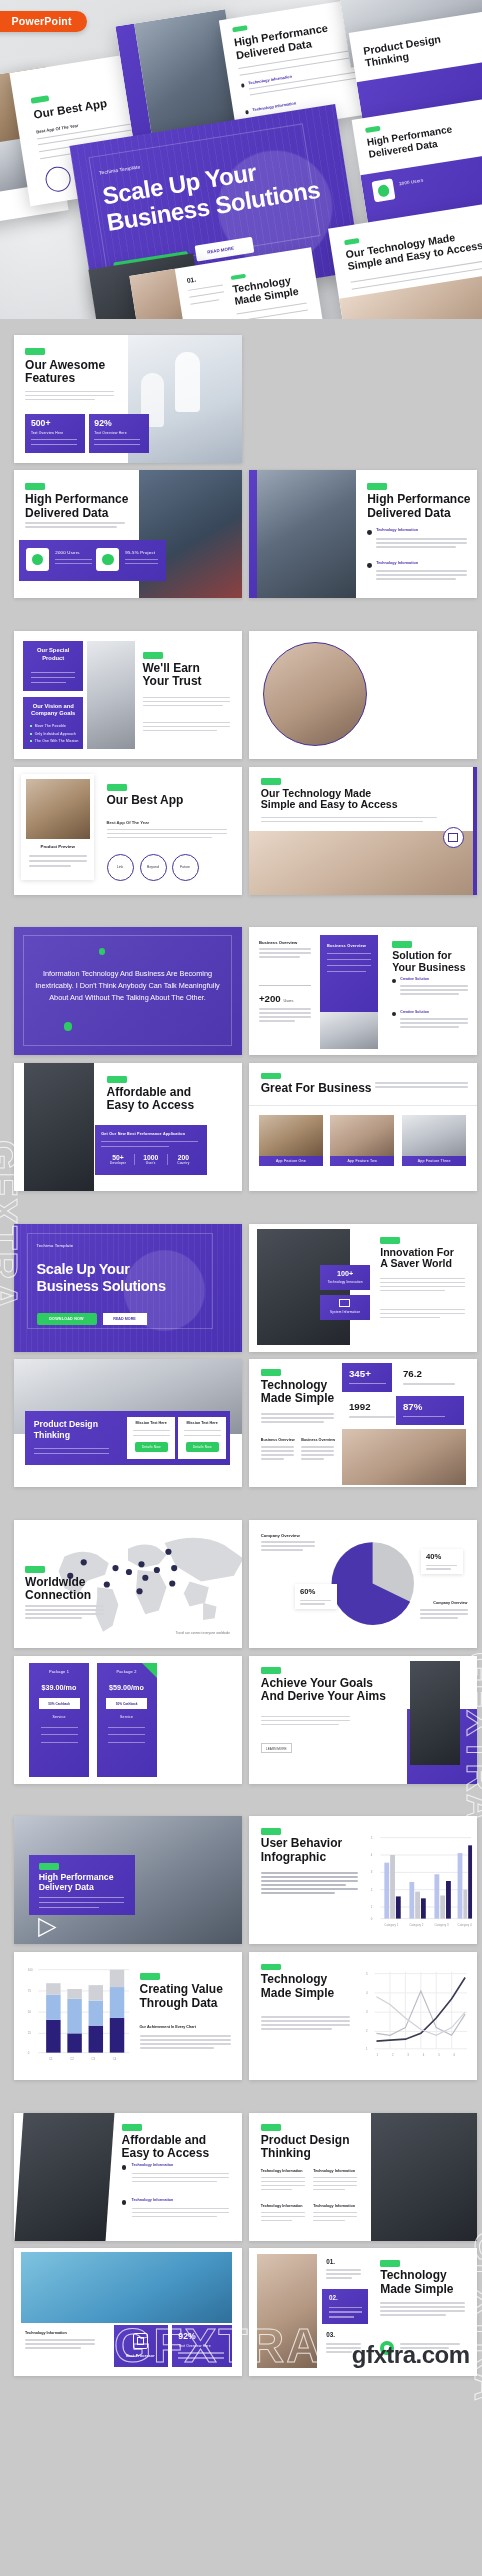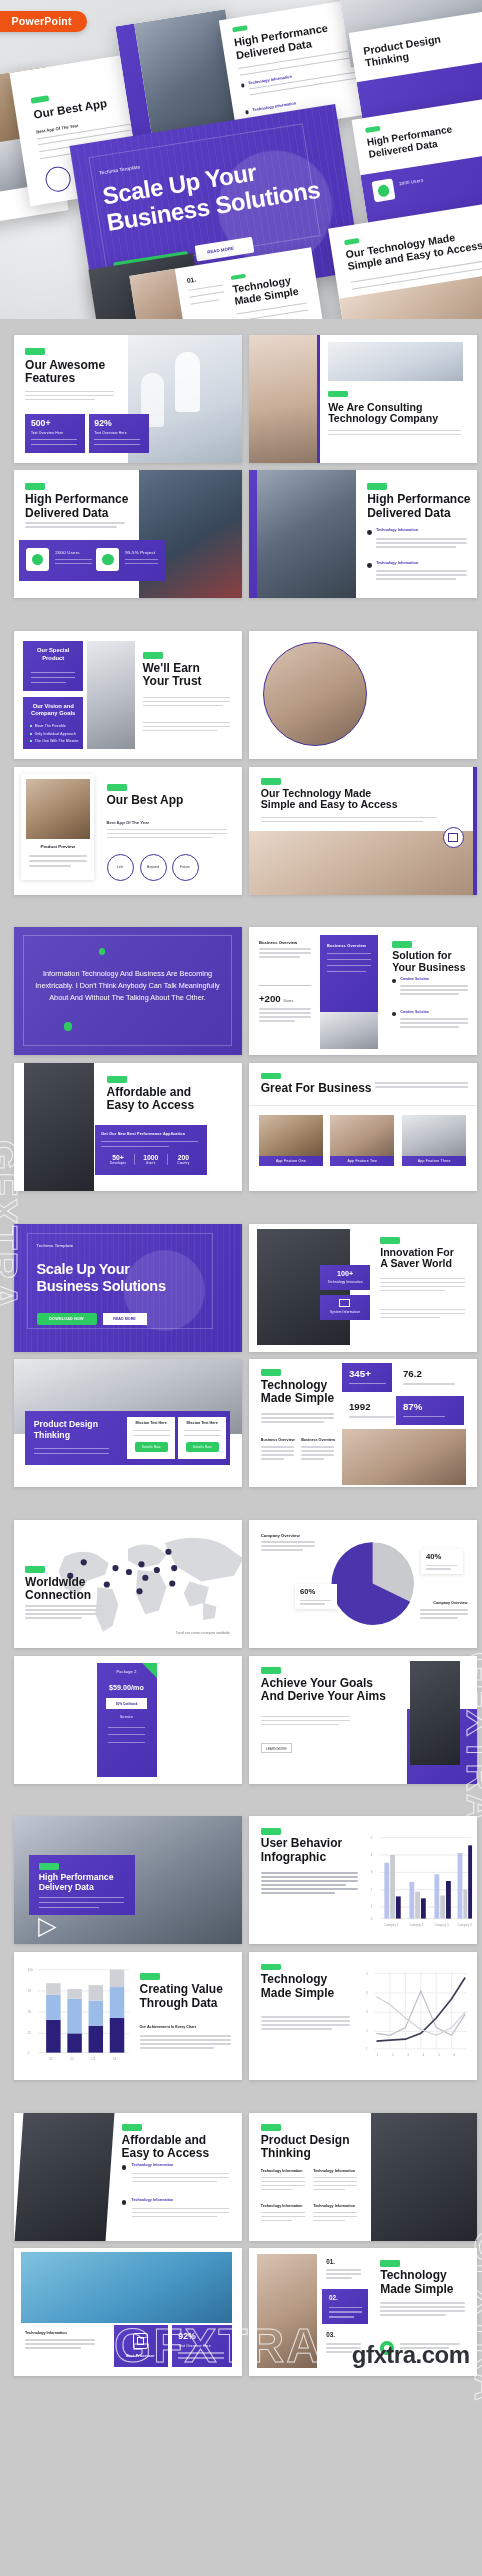--- a/index.html
+++ b/index.html
@@ -205,32 +205,20 @@
           <span style="position:absolute;left:5.8px;top:30px;width:46px;height:1.2px;background:rgba(255,255,255,.45);"></span>
         </div>
         <div class="purple-box" style="position:absolute;left:75px;top:79px;width:60px;height:39px;">
           <div class="num-p" style="position:absolute;left:5.8px;top:4.8px;font-size:8.7px;">92%</div>
           <div class="tiny" style="position:absolute;left:5.8px;top:17.4px;font-size:3.3px;">Text Overview Here</div>
           <span style="position:absolute;left:5.8px;top:25px;width:46px;height:1.2px;background:rgba(255,255,255,.45);"></span>
           <span style="position:absolute;left:5.8px;top:30px;width:46px;height:1.2px;background:rgba(255,255,255,.45);"></span>
         </div>
       </div>
 
-      <div class="slide">
-        <div class="ph-face" style="position:absolute;left:0;top:0;width:68px;height:100%;"></div>
-        <div style="position:absolute;left:68px;top:0;width:2.9px;height:100%;background:#4d32b5;"></div>
-        <div class="ph-vr" style="position:absolute;left:79px;top:7.7px;width:135px;height:39px;"></div>
-        <span class="s-chip" style="position:absolute;left:79px;top:56px;"></span>
-        <div class="s-h m" style="position:absolute;left:79px;top:67px;white-space:pre-line;">We Are Consulting
-Technology Company</div>
-        <div class="rowlines" style="position:absolute;left:79px;top:95px;width:133px;">
-          <div class="s-p" style="width:100%"></div>
-            <div class="s-p" style="width:100%"></div>
-        </div>
-      </div>
     </div>
 
     <div class="grid">
 
       <div class="slide">
         <div class="ph-cam" style="position:absolute;right:0;top:0;width:45%;height:100%;"></div>
         <span class="s-chip" style="position:absolute;left:11.6px;top:12.6px;"></span>
         <div class="s-h l" style="position:absolute;left:11.6px;top:23px;white-space:pre-line;">High Performance
 Delivered Data</div>
         <div class="rowlines" style="position:absolute;left:11.6px;top:52px;width:100px;">
@@ -666,20 +654,31 @@
           <div class="s-p" style="width:100%"></div>
             <div class="s-p" style="width:100%"></div>
             <div class="s-p" style="width:80%"></div>
         </div>
       </div>
     </div>
 
     <div class="grid">
 
       <div class="slide">
+        <div class="purple-box" style="position:absolute;left:15.5px;top:7.7px;width:60px;height:114px;">
+          <div class="tiny" style="position:absolute;left:0;top:5.8px;width:100%;text-align:center;font-size:3.9px;">Package 1</div>
+          <div class="num-p" style="position:absolute;left:0;top:19.3px;width:100%;text-align:center;font-size:7.2px;">$39.00/mo</div>
+          <div style="position:absolute;left:9.7px;top:35px;width:41px;height:10.6px;background:#fff;">
+            <span style="position:absolute;left:0;top:3.4px;width:100%;text-align:center;font-size:3.1px;font-weight:bold;color:#3a2b8e;">50% Cashback</span>
+          </div>
+          <div class="tiny" style="position:absolute;left:0;top:52px;width:100%;text-align:center;font-size:3.5px;">Service</div>
+          <span style="position:absolute;left:11.6px;top:64px;width:37px;height:1px;background:rgba(255,255,255,.4);"></span>
+          <span style="position:absolute;left:11.6px;top:71px;width:37px;height:1px;background:rgba(255,255,255,.4);"></span>
+          <span style="position:absolute;left:11.6px;top:79px;width:37px;height:1px;background:rgba(255,255,255,.4);"></span>
+        </div>
         <div class="purple-box" style="position:absolute;left:83px;top:7.7px;width:60px;height:114px;">
           <div style="position:absolute;right:0;top:0;width:0;height:0;border-top:15.5px solid #2ecb63;border-left:15.5px solid transparent;"></div>
           <div class="tiny" style="position:absolute;left:0;top:5.8px;width:100%;text-align:center;font-size:3.9px;">Package 2</div>
           <div class="num-p" style="position:absolute;left:0;top:19.3px;width:100%;text-align:center;font-size:7.2px;">$59.00/mo</div>
           <div style="position:absolute;left:9.7px;top:35px;width:41px;height:10.6px;background:#fff;">
             <span style="position:absolute;left:0;top:3.4px;width:100%;text-align:center;font-size:3.1px;font-weight:bold;color:#3a2b8e;">50% Cashback</span>
           </div>
           <div class="tiny" style="position:absolute;left:0;top:52px;width:100%;text-align:center;font-size:3.5px;">Service</div>
           <span style="position:absolute;left:11.6px;top:64px;width:37px;height:1px;background:rgba(255,255,255,.4);"></span>
           <span style="position:absolute;left:11.6px;top:71px;width:37px;height:1px;background:rgba(255,255,255,.4);"></span>

